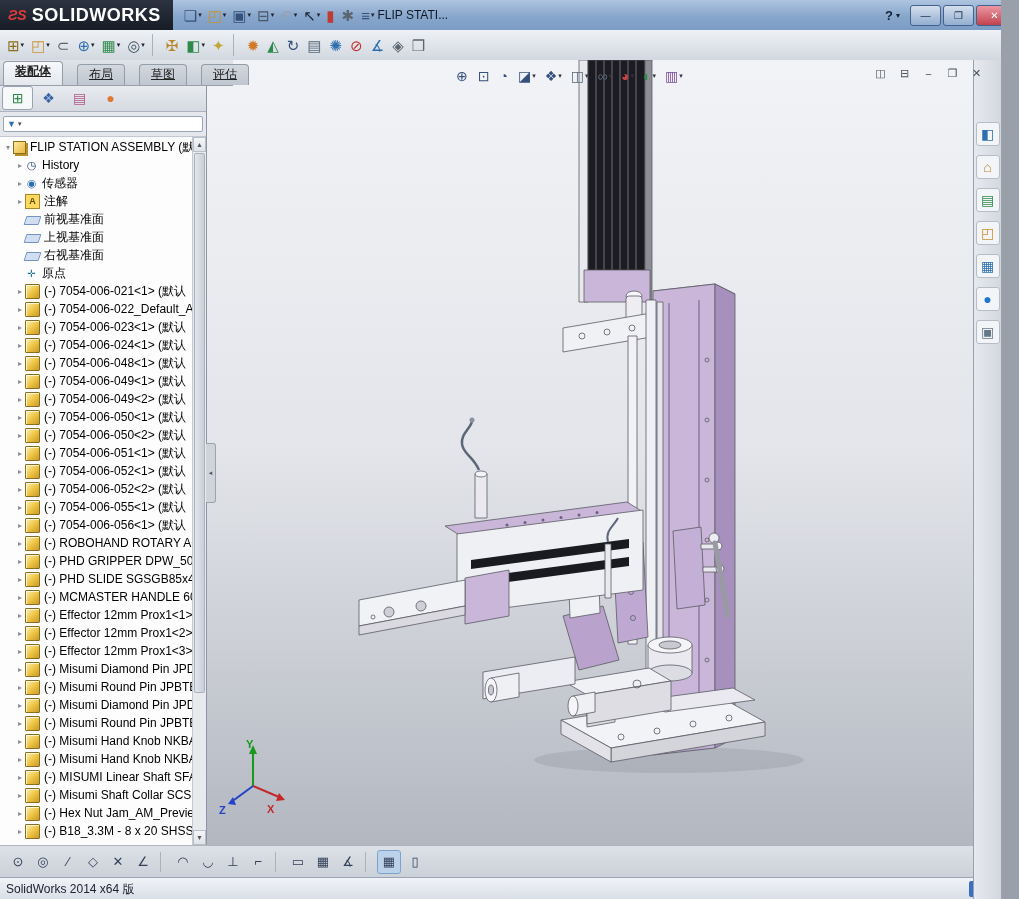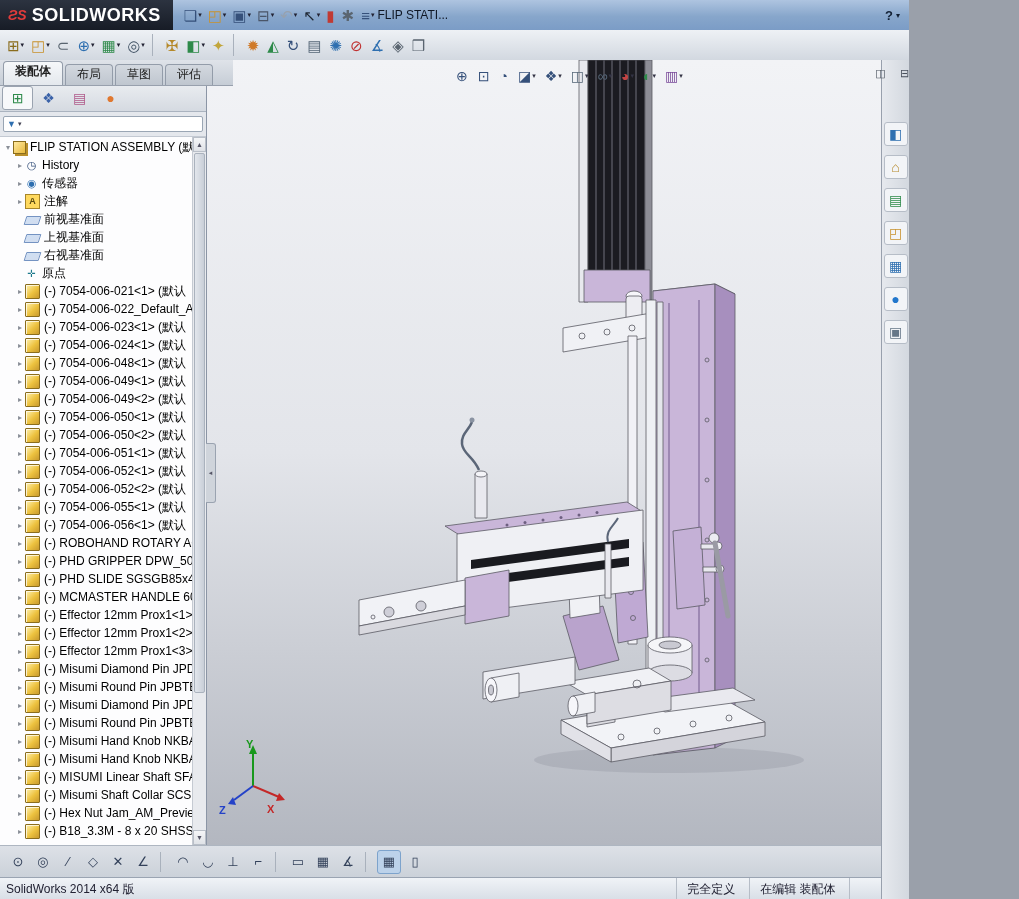--- a/index.html
+++ b/index.html
@@ -1,16 +1,16 @@
 <!DOCTYPE html>
 <html><head>
 <meta charset="utf-8">
 <style>
   html,body{margin:0;padding:0;background:#9aa0aa;}
-  #app{position:relative;width:909px;height:899px;overflow:hidden;
+  #app{position:relative;width:1001px;height:899px;overflow:hidden;
        font-family:"Liberation Sans",sans-serif;font-size:12px;background:#c8ccd4;
        -webkit-font-smoothing:antialiased;}
   
   .titlebar{position:absolute;left:0;top:0;width:1019px;height:30px;
     background:linear-gradient(#aec4e0,#87a6cb 55%,#7b9cc6);
     border-bottom:1px solid #5a7aa8;display:flex;align-items:center;}
   .logo{display:flex;align-items:center;height:30px;padding:0 12px 0 8px;
     background:linear-gradient(#2c3340,#171c26);}
   .logo-ds{color:#e23b3b;font-weight:bold;font-style:italic;font-size:14px;margin-right:5px;}
   .logo-text{color:#fff;font-weight:bold;font-size:18px;letter-spacing:.5px;text-align:center;}
@@ -33,21 +33,21 @@
   .toolbar2{position:absolute;left:0;top:30px;width:1019px;height:30px;
     background:linear-gradient(#eef1f5,#d2d8e0);border-bottom:1px solid #9aa4b2;
     display:flex;align-items:center;padding-left:4px;gap:1px;}
   .tb-sep{width:6px;height:22px;border-left:1px solid #a9b1bc;margin:0 3px;}
   
   .tabstrip{position:absolute;left:0;top:60px;width:230px;height:25px;
     background:linear-gradient(#dfe3e9,#c6cdd6);display:flex;align-items:flex-end;
     padding-left:3px;border-bottom:1px solid #98a0ad;z-index:4;}
   .tab{height:20px;line-height:19px;padding:0 11px;color:#222;
     background:linear-gradient(#d3d8df,#bfc6cf);border:1px solid #939ca9;border-bottom:none;
-    border-radius:4px 4px 0 0;margin-right:2px;font-size:12px;white-space:nowrap;}
+    border-radius:4px 4px 0 0;margin-right:14px;font-size:12px;white-space:nowrap;text-decoration:underline;}
   .tab.active{background:linear-gradient(#f6f8fa,#e4e8ed);height:23px;font-weight:bold;}
   
   .viewport{position:absolute;left:206px;top:60px;width:786px;height:785px;border-left:1px solid #8b95a5;}
   .model{position:absolute;left:0;top:0;width:786px;height:785px;}
   .model polygon,.model rect,.model ellipse,.model circle{stroke:#5a5b63;stroke-width:.8;stroke-linejoin:round;}
   .model .ns{stroke:none;}
   .model text{font:bold 11px "Liberation Sans",sans-serif;}
   .hud{position:absolute;left:246px;top:5px;display:flex;align-items:center;gap:3px;z-index:5;}
   .hudi{display:flex;align-items:center;height:21px;padding:0 3px;}
   .hudi .g{font-size:14px;}
@@ -951,39 +951,17 @@
         <span class="g" data-name="icon-glyph">▦</span>
       </div>
 
       <div class="ski" data-name="ortho-icon">
         <span class="g" data-name="icon-glyph">▯</span>
       </div>
     </div>
 
   <div class="statusbar" data-name="statusbar">
     <span class="sb-left" data-name="status-text">SolidWorks 2014 x64 版</span>
-    <div class="sb-cells" data-name="status-cells">
-
-        <div class="sb-cell" data-name="define-status">
-          <span data-name="status-cell-label">完全定义</span>
-          <span class="sb-caret" data-name="chevron-up-icon"></span>
-        </div>
-
-        <div class="sb-cell" data-name="editing-status">
-          <span data-name="status-cell-label">在编辑 装配体</span>
-          <span class="sb-caret" data-name="chevron-up-icon"></span>
-        </div>
-
-        <div class="sb-cell" data-name="empty-cell">
-          <span data-name="status-cell-label"></span>
-          <span class="sb-caret" data-name="chevron-up-icon"></span>
-        </div>
-
-        <div class="sb-cell" data-name="custom-tab">
-          <span data-name="status-cell-label">自定义</span>
-          <span class="sb-caret" data-name="chevron-up-icon">▴</span>
-        </div>
-      </div>
     <div class="sb-help" data-name="help-status-icon">?</div>
     <div class="sb-ball" data-name="quick-tips-icon"></div>
   </div>
 
 </div>
 
 </body></html>

